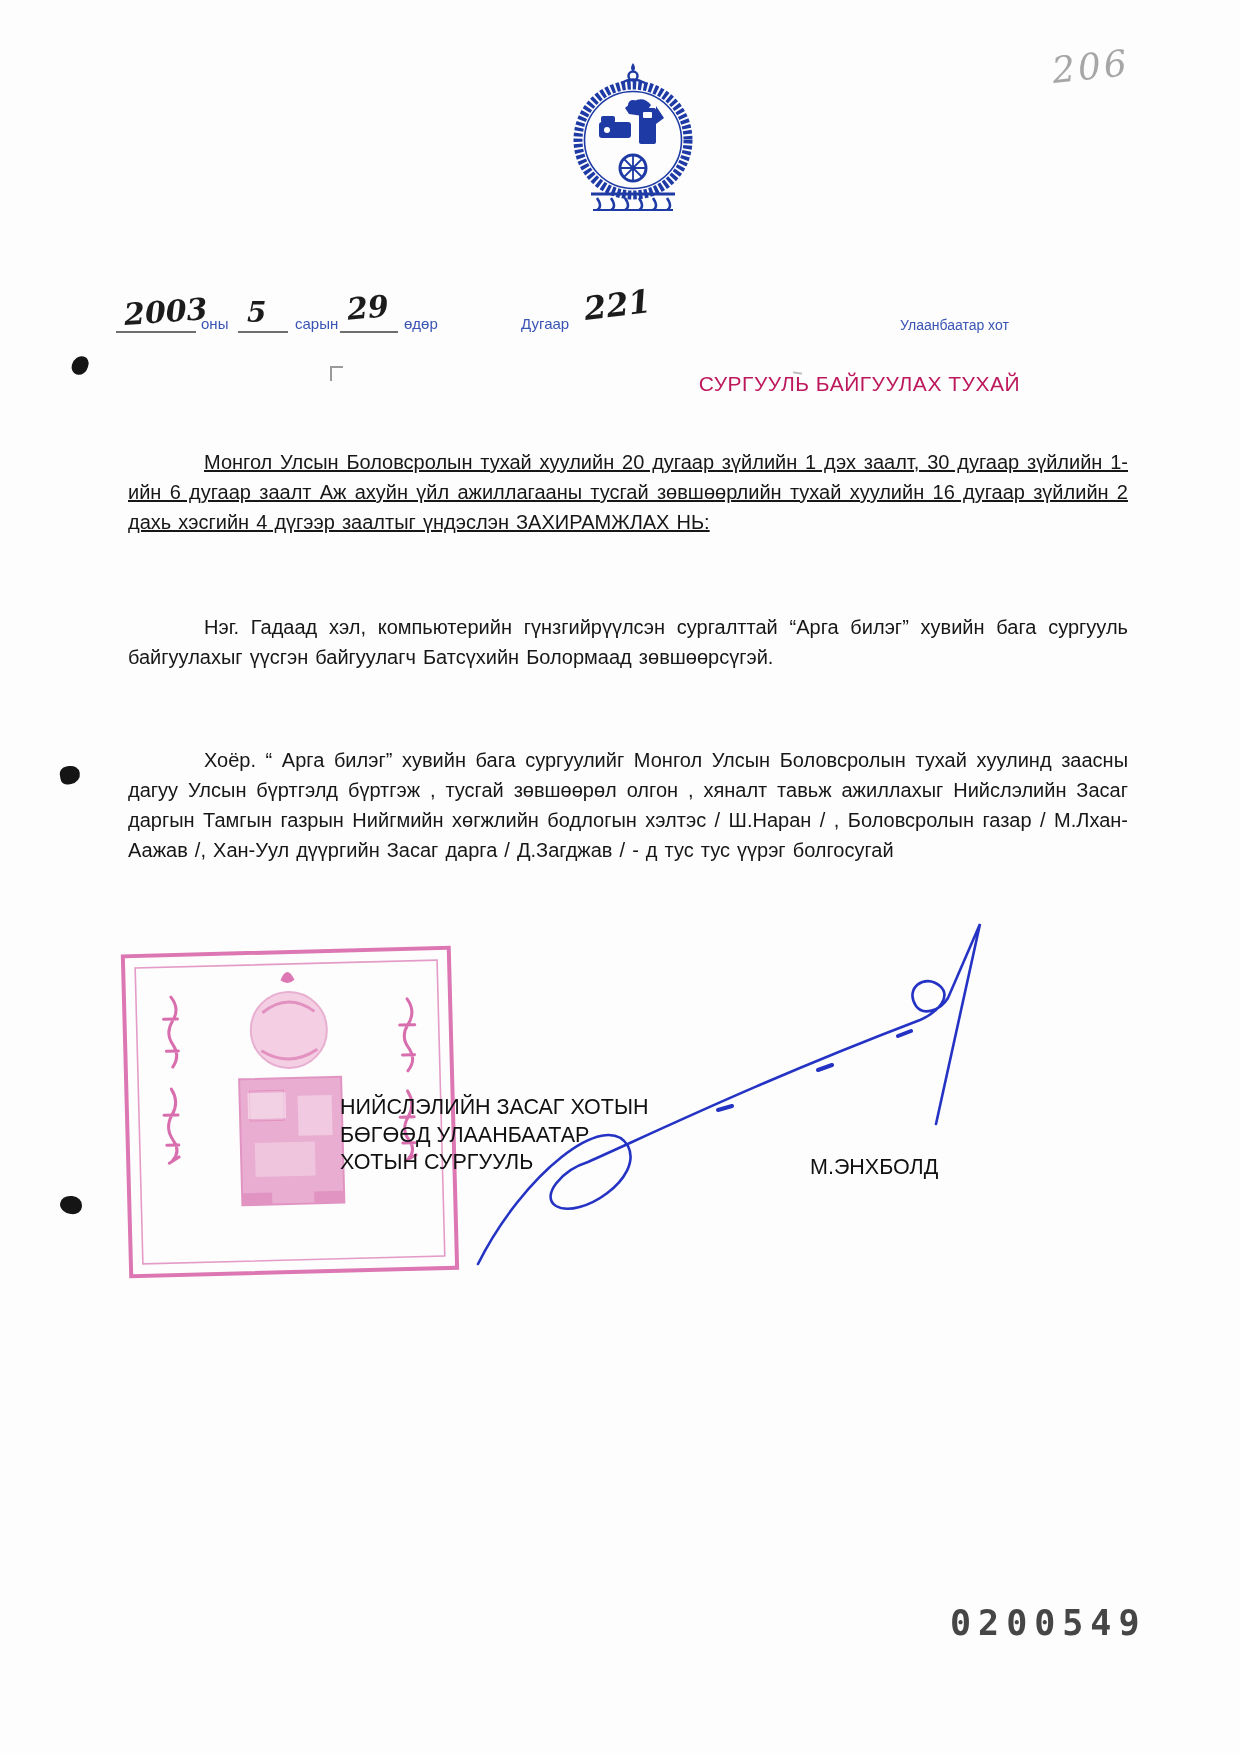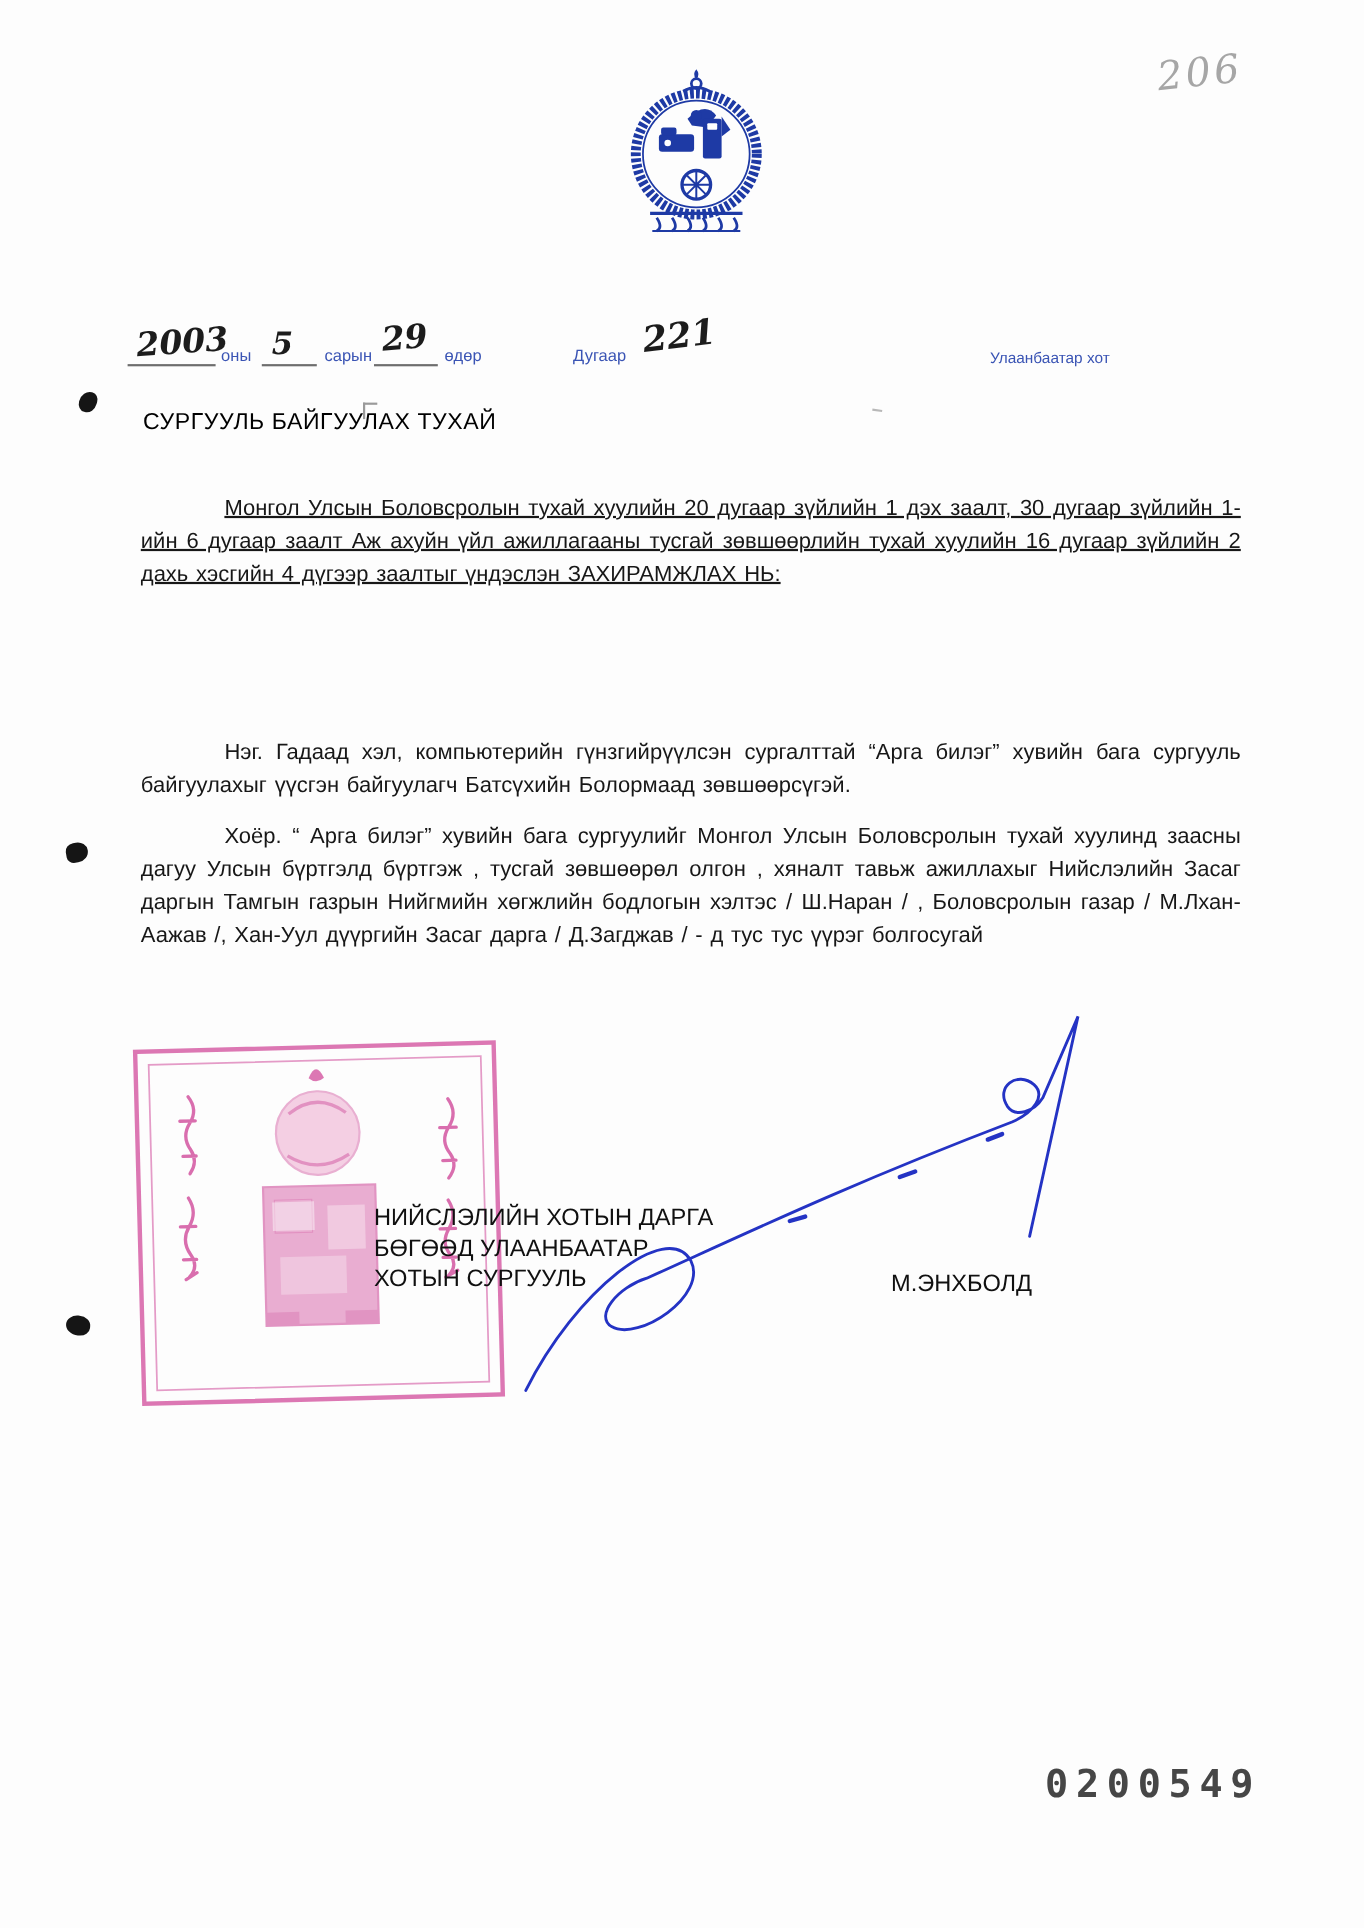--- a/index.html
+++ b/index.html
@@ -17,22 +17,22 @@
   
   .hand{
     font-family:"DejaVu Serif",serif;font-style:italic;font-weight:bold;
     color:#1c1c1c;
   }
   .blue-label{font-size:15px;color:#3a54b4;}
   .fill-line{height:2px;background:#3d3d3d;opacity:.75;}
   .city{font-size:14px;color:#3a54b4;}
   
   .doc-title{
-    left:130px;top:372px;width:890px;text-align:left;
-    font-size:21px;letter-spacing:.5px;color:#000000;
+    left:130px;top:372px;width:890px;text-align:right;
+    font-size:21px;letter-spacing:.5px;color:#be185d;
   }
   
   .para{
     left:128px;width:1000px;font-size:20px;line-height:30px;
     text-align:justify;text-indent:76px;word-spacing:1.5px;color:#171717;
   }
   
   .sig-title{
     left:340px;top:1094px;width:330px;font-size:21.5px;line-height:27.5px;color:#101010;
   }
@@ -109,21 +109,21 @@
   <div class="abs hand" style="left:584px;top:286px;font-size:32px;transform:rotate(-7deg);">221</div>
 
   <div class="abs city" style="left:900px;top:317px;">Улаанбаатар хот</div>
 
   <div class="abs corner-mark" style="left:330px;top:366px;"></div>
   <div class="abs tick-mark" style="left:793px;top:372px;"></div>
 
   <div class="abs doc-title">СУРГУУЛЬ БАЙГУУЛАХ ТУХАЙ</div>
 
   <div class="abs para" style="top:447px;text-decoration:underline;">Монгол Улсын Боловсролын тухай хуулийн 20 дугаар зүйлийн 1 дэх заалт, 30 дугаар зүйлийн 1- ийн 6 дугаар заалт Аж  ахуйн үйл ажиллагааны тусгай зөвшөөрлийн тухай хуулийн 16 дугаар зүйлийн 2 дахь хэсгийн  4 дүгээр заалтыг үндэслэн ЗАХИРАМЖЛАХ НЬ:</div>
-  <div class="abs para" style="top:669px;">Нэг.  Гадаад хэл, компьютерийн гүнзгийрүүлсэн сургалттай “Арга билэг” хувийн  бага сургууль байгуулахыг үүсгэн байгуулагч  Батсүхийн Болормаад зөвшөөрсүгэй.</div>
+  <div class="abs para" style="top:612px;">Нэг.  Гадаад хэл, компьютерийн гүнзгийрүүлсэн сургалттай “Арга билэг” хувийн  бага сургууль байгуулахыг үүсгэн байгуулагч  Батсүхийн Болормаад зөвшөөрсүгэй.</div>
   <div class="abs para" style="top:745px;">Хоёр. “ Арга билэг” хувийн бага сургуулийг Монгол Улсын Боловсролын тухай хуулинд заасны дагуу Улсын бүртгэлд бүртгэж , тусгай зөвшөөрөл олгон , хяналт  тавьж ажиллахыг Нийслэлийн Засаг даргын  Тамгын газрын Нийгмийн хөгжлийн  бодлогын хэлтэс / Ш.Наран / , Боловсролын газар / М.Лхан-Аажав /, Хан-Уул дүүргийн Засаг дарга / Д.Загджав / - д тус тус үүрэг болгосугай</div>
 
   <div class="abs stamp-wrap" style="width:338px;height:334px;">
     <svg width="338" height="334" viewBox="0 0 338 334">
       <g fill="none" stroke="#d04a9a">
         <rect x="5" y="6" width="326" height="320" stroke-width="4" opacity="0.75"></rect>
         <rect x="17" y="18" width="302" height="296" stroke-width="1.6" opacity="0.55"></rect>
 
         <g stroke-width="3" opacity="0.8" stroke-linecap="round">
           <path d="M52 48 q9 12 1 24 q-8 12 0 24 q7 11 -1 22 M44 70 h14 M46 102 h12"></path>
@@ -164,21 +164,21 @@
                C 472 99, 483 84, 472 74
                C 457 61, 436 76, 448 94
                C 455 104, 472 99, 480 86
                L 512 12
                L 468 212" fill="none" stroke="#2433c4" stroke-width="2.6" stroke-linecap="round"></path>
       <path d="M250 198 l14 -4 M350 158 l14 -5 M430 124 l13 -5" stroke="#2433c4" stroke-width="4" stroke-linecap="round"></path>
     </svg>
   </div>
 
   <div class="abs sig-title">
-    <div>НИЙСЛЭЛИЙН ХОТЫН ДАРГА</div>
+    <div>НИЙСЛЭЛИЙН ЗАСАГ ХОТЫН</div>
     <div>БӨГӨӨД УЛААНБААТАР</div>
     <div>ХОТЫН СУРГУУЛЬ</div>
   </div>
   <div class="abs sig-name">М.ЭНХБОЛД</div>
 
   <div class="abs serial">0200549</div>
 
   <div class="abs speck" style="left:72px;top:356px;width:16px;height:19px;border-radius:60% 40% 55% 45%;transform:rotate(15deg);"></div>
   <div class="abs speck" style="left:60px;top:766px;width:20px;height:18px;border-radius:45% 55% 60% 40%;transform:rotate(-10deg);"></div>
   <div class="abs speck" style="left:60px;top:1196px;width:22px;height:18px;border-radius:50% 50% 45% 55%;transform:rotate(5deg);"></div>

